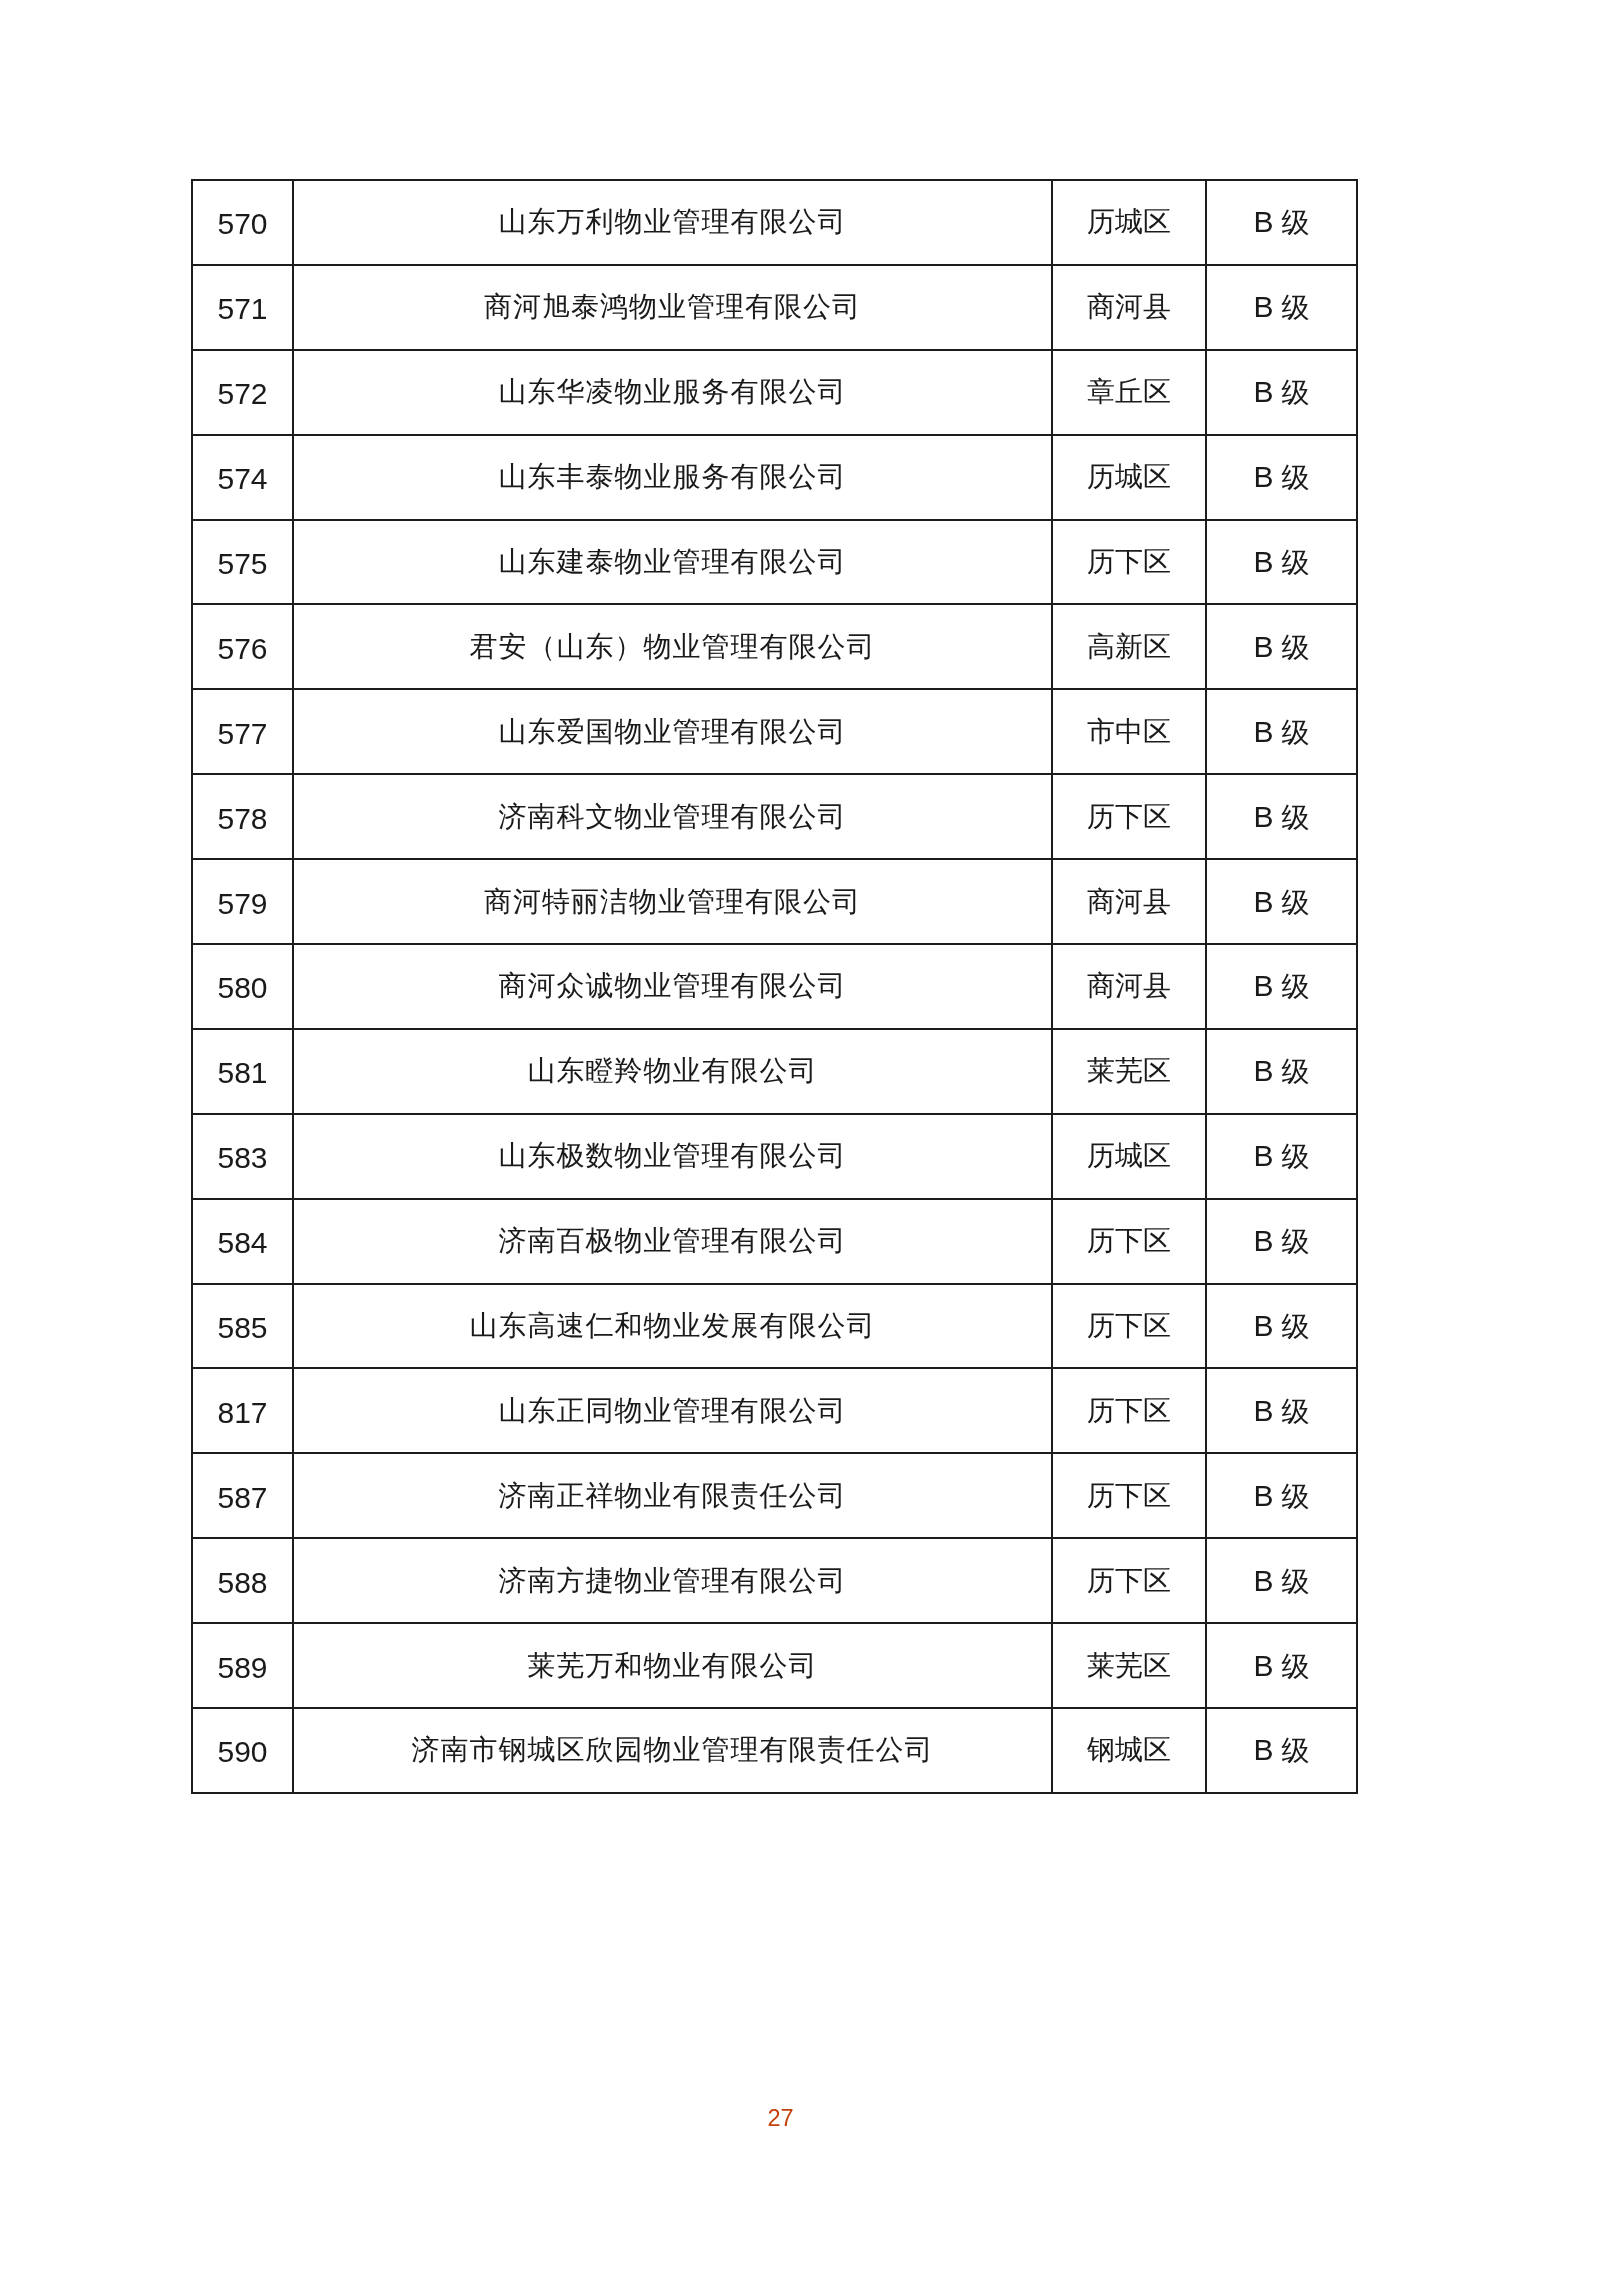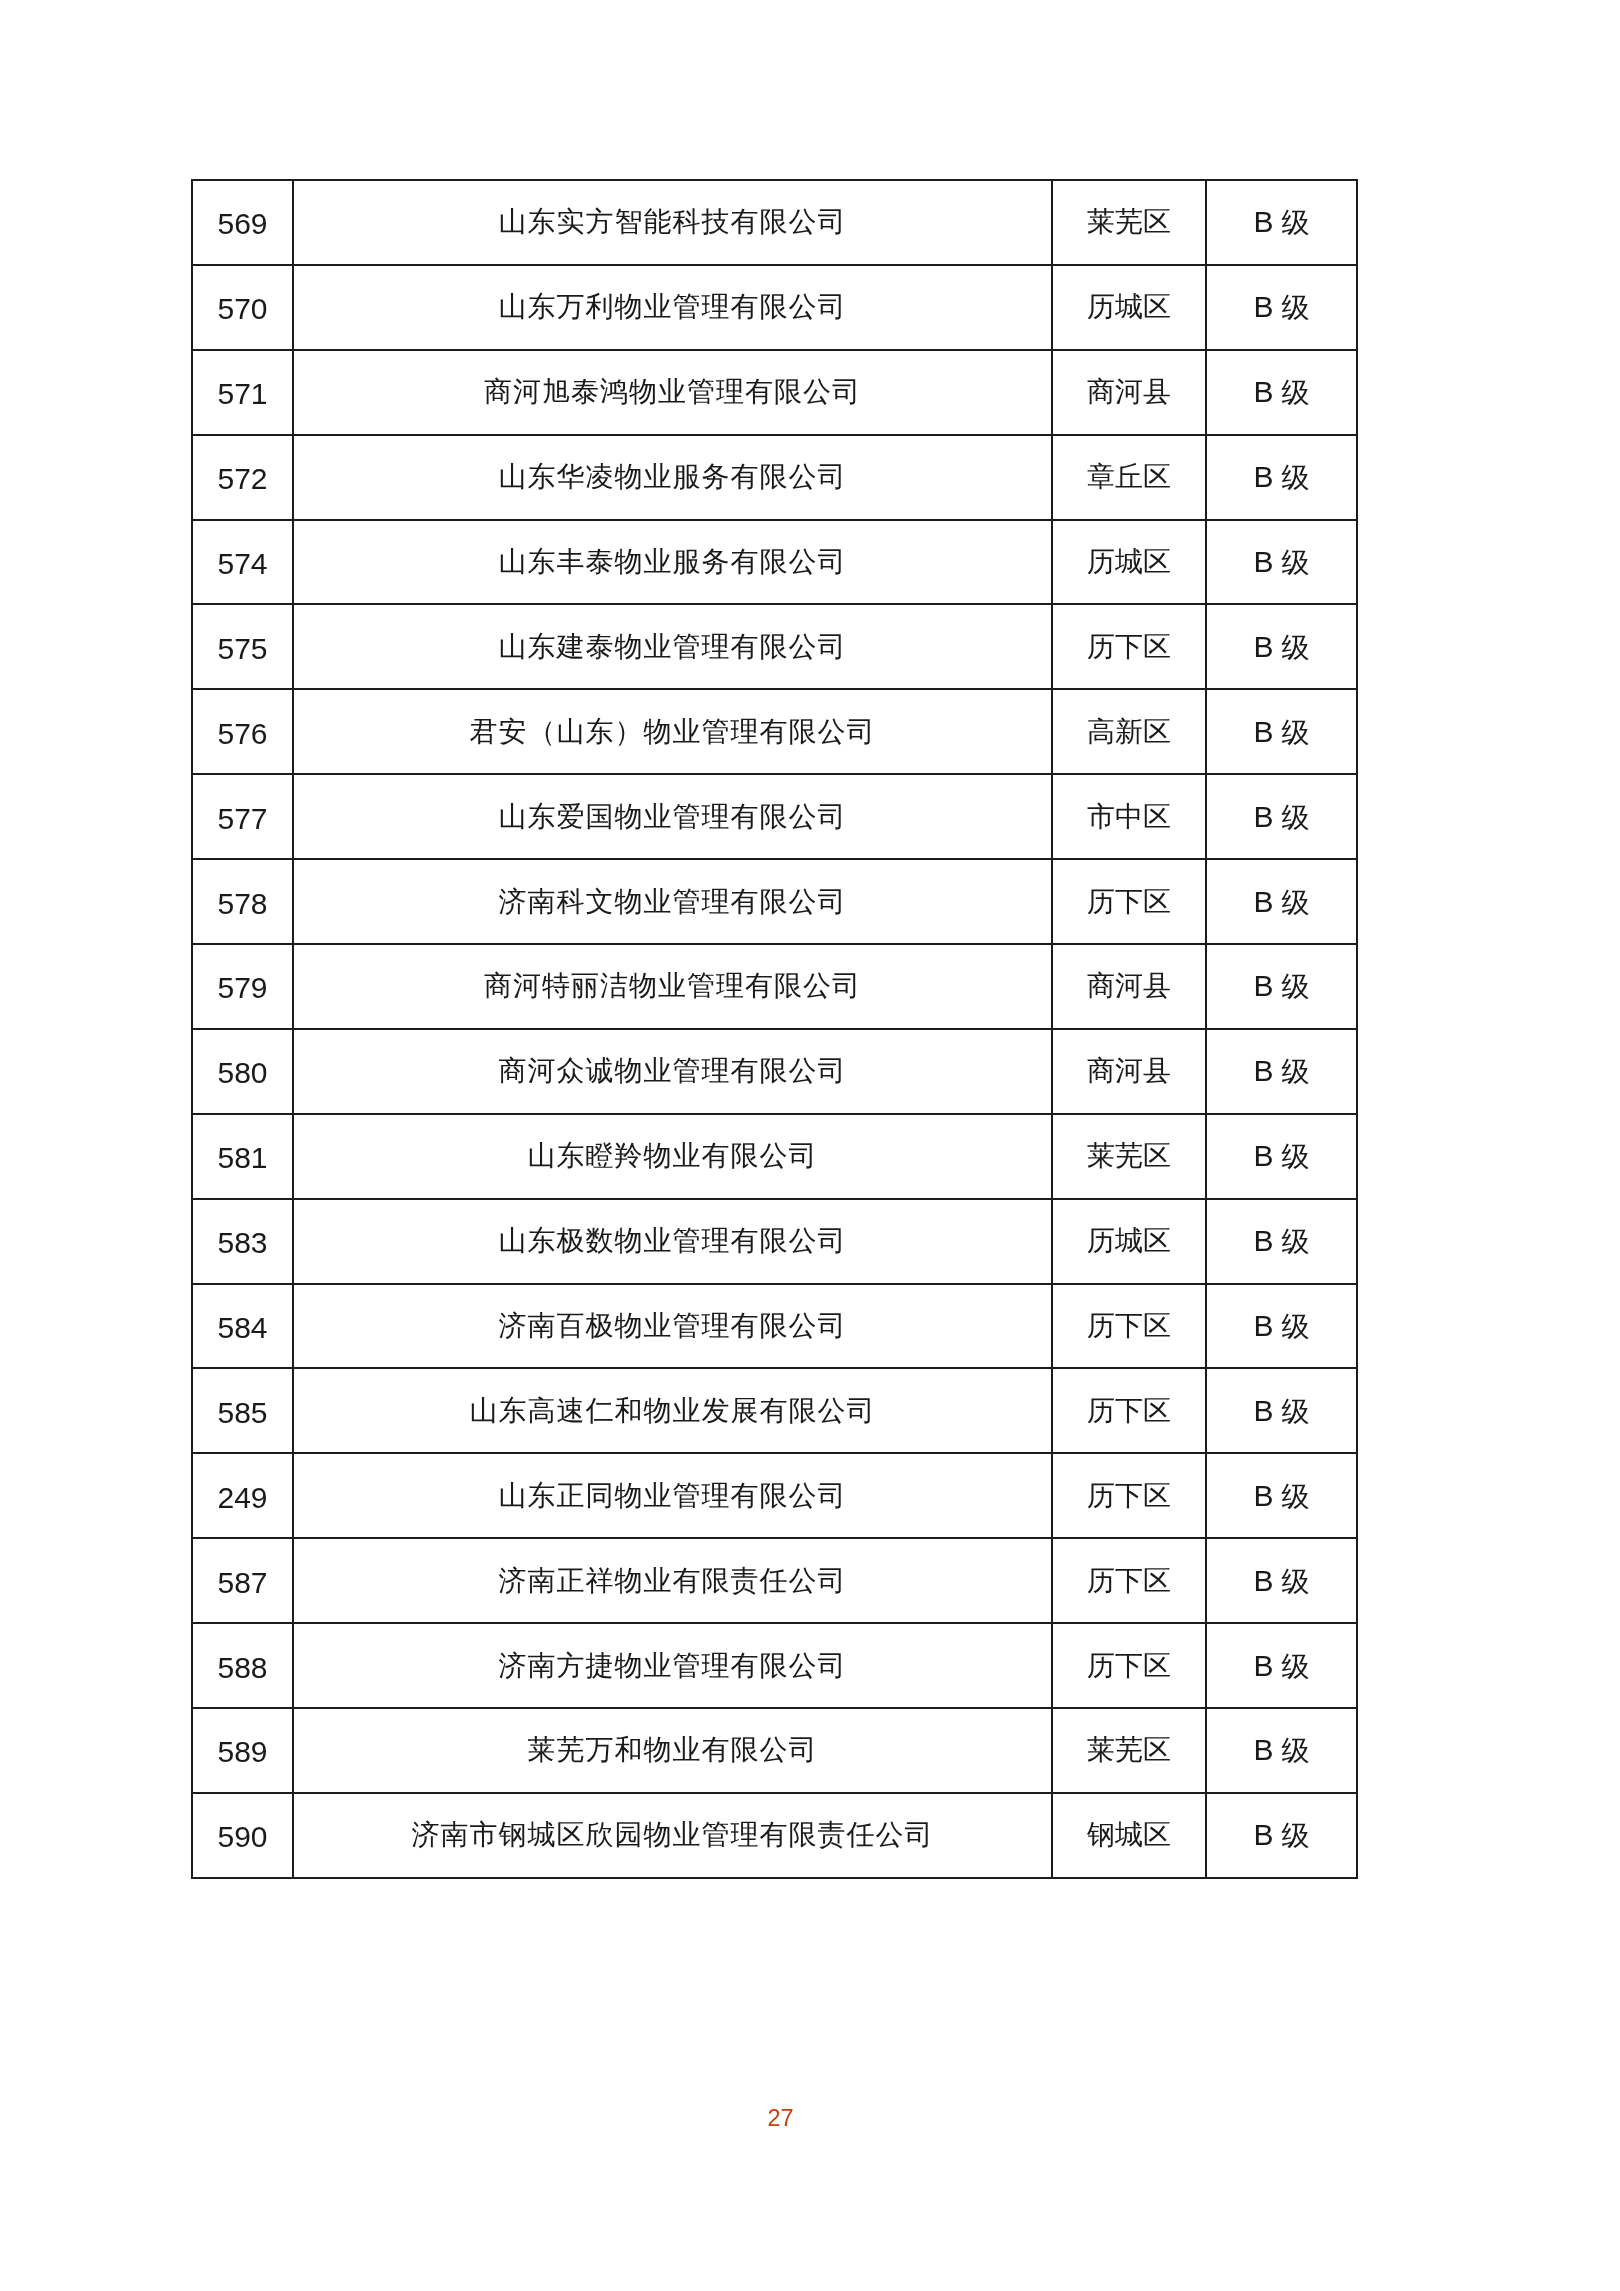--- a/index.html
+++ b/index.html
@@ -77,26 +77,20 @@
 <div class="page">
   <table class="roster">
     <colgroup>
       <col class="c-num">
         <col class="c-name">
         <col class="c-district">
         <col class="c-grade">
     </colgroup>
     <tbody>
       <tr>
-        <td class="num">569</td>
-        <td class="name">山东实方智能科技有限公司</td>
-        <td class="district">莱芜区</td>
-        <td class="grade"><span class="letter">B</span><span>级</span></td>
-      </tr>
-      <tr>
         <td class="num">570</td>
         <td class="name">山东万利物业管理有限公司</td>
         <td class="district">历城区</td>
         <td class="grade"><span class="letter">B</span><span>级</span></td>
       </tr>
       <tr>
         <td class="num">571</td>
         <td class="name">商河旭泰鸿物业管理有限公司</td>
         <td class="district">商河县</td>
         <td class="grade"><span class="letter">B</span><span>级</span></td>
@@ -167,21 +161,21 @@
         <td class="district">历下区</td>
         <td class="grade"><span class="letter">B</span><span>级</span></td>
       </tr>
       <tr>
         <td class="num">585</td>
         <td class="name">山东高速仁和物业发展有限公司</td>
         <td class="district">历下区</td>
         <td class="grade"><span class="letter">B</span><span>级</span></td>
       </tr>
       <tr>
-        <td class="num">249</td>
+        <td class="num">817</td>
         <td class="name">山东正同物业管理有限公司</td>
         <td class="district">历下区</td>
         <td class="grade"><span class="letter">B</span><span>级</span></td>
       </tr>
       <tr>
         <td class="num">587</td>
         <td class="name">济南正祥物业有限责任公司</td>
         <td class="district">历下区</td>
         <td class="grade"><span class="letter">B</span><span>级</span></td>
       </tr>

